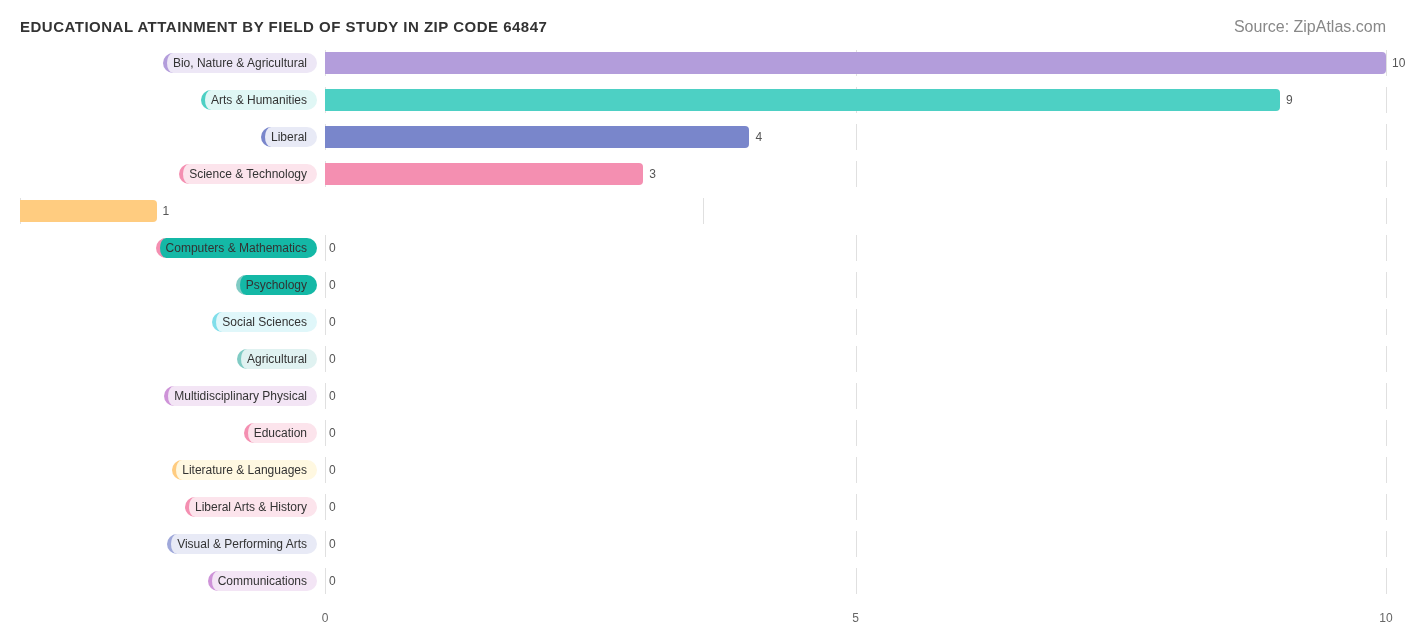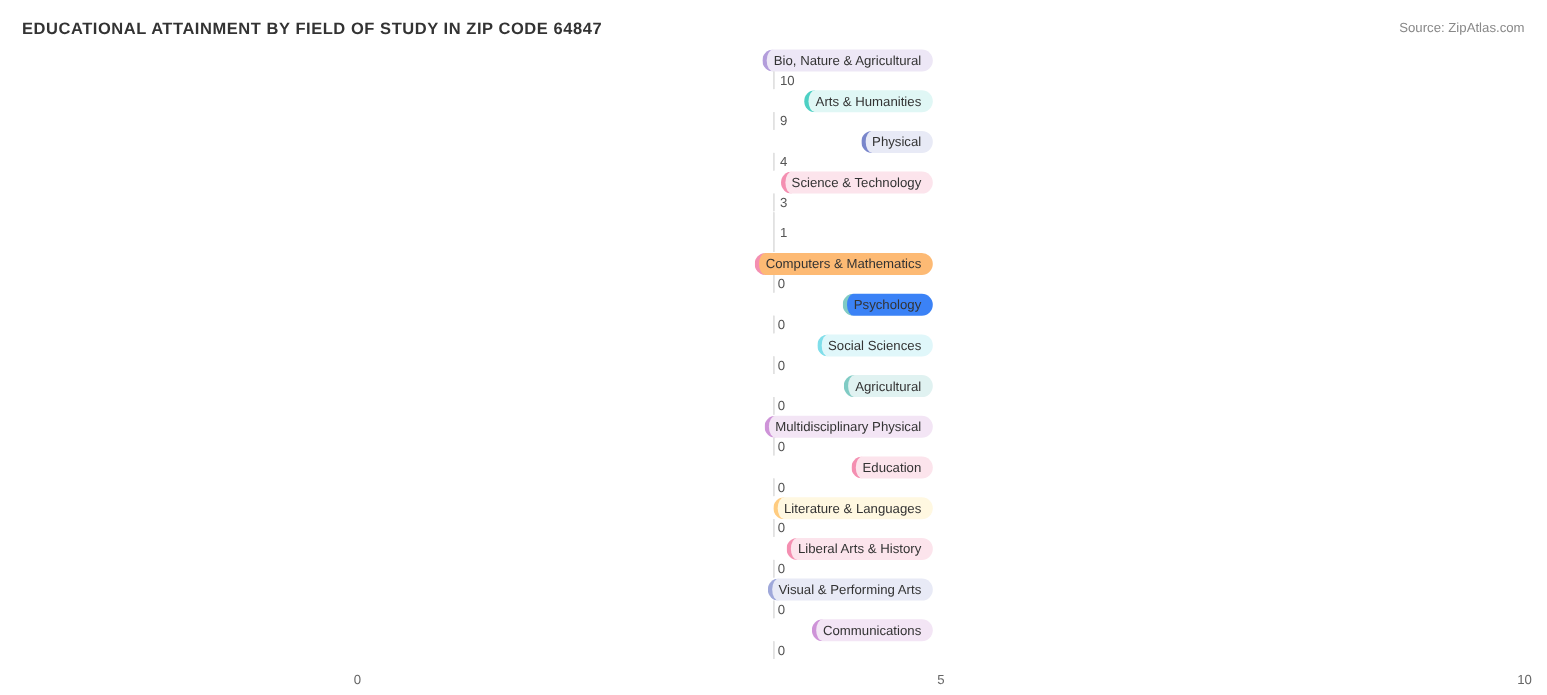--- a/index.html
+++ b/index.html
@@ -21,41 +21,40 @@
       font-weight: bold;
       color: #333;
       letter-spacing: 0.5px;
       text-transform: uppercase;
       margin-bottom: 4px;
     }
     .chart-source {
       position: absolute;
       top: 18px;
       right: 20px;
-      font-size: 12px;
+      font-size: 16px;
       color: #888;
     }
     .chart-area {
       position: relative;
       margin-top: 10px;
       width: 100%;
       height: calc(100% - 50px);
     }
     .bars-wrapper {
       position: relative;
       width: 100%;
       height: calc(100% - 30px);
     }
     
     .bar-row {
       display: flex;
       align-items: center;
       height: 36px;
       margin-bottom: 1px;
-      flex-direction: column;
     }
     .bar-label {
       width: 305px;
       min-width: 305px;
       text-align: right;
       padding-right: 8px;
       font-size: 12px;
       color: #333;
       display: flex;
       align-items: center;
@@ -141,21 +140,21 @@
           <div class="bar-track">
             <div style="position: absolute; left: 0%; top: 0px; bottom: 0px; width: 1px; background: rgb(224, 224, 224);"></div>
             <div style="position: absolute; left: 50%; top: 0px; bottom: 0px; width: 1px; background: rgb(224, 224, 224);"></div>
             <div style="position: absolute; left: 100%; top: 0px; bottom: 0px; width: 1px; background: rgb(224, 224, 224);"></div>
             <div class="bar-fill" style="width: 90%; background: rgb(77, 208, 196);"></div>
             <div class="bar-value" style="left: calc(90% + 6px); top: 50%; transform: translateY(-50%);">9</div>
           </div>
         </div>
         <div class="bar-row">
           <div class="bar-label">
-            <span class="label-pill" style="background: rgb(232, 234, 246); border-left: 4px solid rgb(121, 134, 203);">Physical</span>
+            <span class="label-pill" style="background: rgb(232, 234, 246); border-left: 4px solid rgb(121, 134, 203);">Liberal</span>
           </div>
           <div class="bar-track">
             <div style="position: absolute; left: 0%; top: 0px; bottom: 0px; width: 1px; background: rgb(224, 224, 224);"></div>
             <div style="position: absolute; left: 50%; top: 0px; bottom: 0px; width: 1px; background: rgb(224, 224, 224);"></div>
             <div style="position: absolute; left: 100%; top: 0px; bottom: 0px; width: 1px; background: rgb(224, 224, 224);"></div>
             <div class="bar-fill" style="width: 40%; background: rgb(121, 134, 203);"></div>
             <div class="bar-value" style="left: calc(40% + 6px); top: 50%; transform: translateY(-50%);">4</div>
           </div>
         </div>
         <div class="bar-row">
@@ -174,32 +173,32 @@
           <div class="bar-track">
             <div style="position: absolute; left: 0%; top: 0px; bottom: 0px; width: 1px; background: rgb(224, 224, 224);"></div>
             <div style="position: absolute; left: 50%; top: 0px; bottom: 0px; width: 1px; background: rgb(224, 224, 224);"></div>
             <div style="position: absolute; left: 100%; top: 0px; bottom: 0px; width: 1px; background: rgb(224, 224, 224);"></div>
             <div class="bar-fill" style="width: 10%; background: rgb(255, 204, 128);"></div>
             <div class="bar-value" style="left: calc(10% + 6px); top: 50%; transform: translateY(-50%);">1</div>
           </div>
         </div>
         <div class="bar-row">
           <div class="bar-label">
-            <span class="label-pill" style="background: #fdba74; border-left: 4px solid rgb(244, 143, 177);">Computers &amp; Mathematics</span>
-          </div>
-          <div class="bar-track">
-            <div style="position: absolute; left: 0%; top: 0px; bottom: 0px; width: 1px; background: rgb(224, 224, 224);"></div>
-            <div style="position: absolute; left: 50%; top: 0px; bottom: 0px; width: 1px; background: rgb(224, 224, 224);"></div>
-            <div style="position: absolute; left: 100%; top: 0px; bottom: 0px; width: 1px; background: rgb(224, 224, 224);"></div>
-            <div class="bar-value" style="left: 4px; top: 50%; transform: translateY(-50%);">0</div>
-          </div>
-        </div>
-        <div class="bar-row">
-          <div class="bar-label">
-            <span class="label-pill" style="background: #3b82f6; border-left: 4px solid rgb(128, 203, 196);">Psychology</span>
+            <span class="label-pill" style="background: #14b8a6; border-left: 4px solid rgb(244, 143, 177);">Computers &amp; Mathematics</span>
+          </div>
+          <div class="bar-track">
+            <div style="position: absolute; left: 0%; top: 0px; bottom: 0px; width: 1px; background: rgb(224, 224, 224);"></div>
+            <div style="position: absolute; left: 50%; top: 0px; bottom: 0px; width: 1px; background: rgb(224, 224, 224);"></div>
+            <div style="position: absolute; left: 100%; top: 0px; bottom: 0px; width: 1px; background: rgb(224, 224, 224);"></div>
+            <div class="bar-value" style="left: 4px; top: 50%; transform: translateY(-50%);">0</div>
+          </div>
+        </div>
+        <div class="bar-row">
+          <div class="bar-label">
+            <span class="label-pill" style="background: #14b8a6; border-left: 4px solid rgb(128, 203, 196);">Psychology</span>
           </div>
           <div class="bar-track">
             <div style="position: absolute; left: 0%; top: 0px; bottom: 0px; width: 1px; background: rgb(224, 224, 224);"></div>
             <div style="position: absolute; left: 50%; top: 0px; bottom: 0px; width: 1px; background: rgb(224, 224, 224);"></div>
             <div style="position: absolute; left: 100%; top: 0px; bottom: 0px; width: 1px; background: rgb(224, 224, 224);"></div>
             <div class="bar-value" style="left: 4px; top: 50%; transform: translateY(-50%);">0</div>
           </div>
         </div>
         <div class="bar-row">
           <div class="bar-label">

